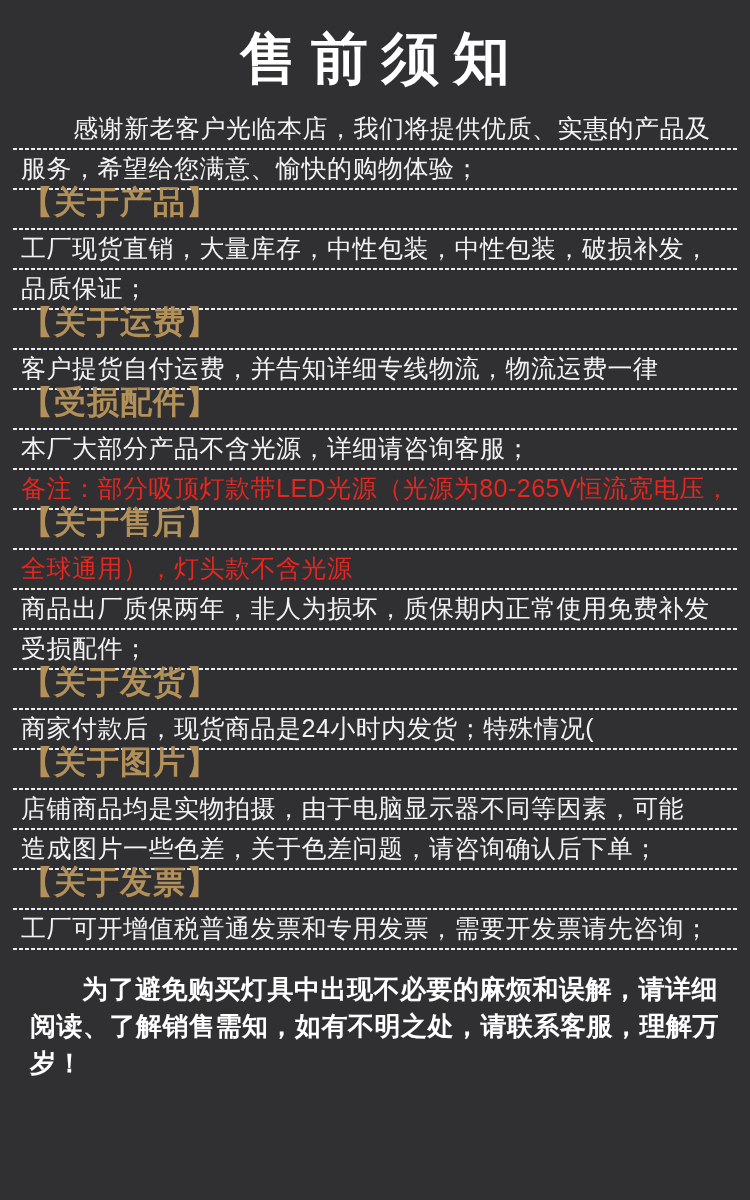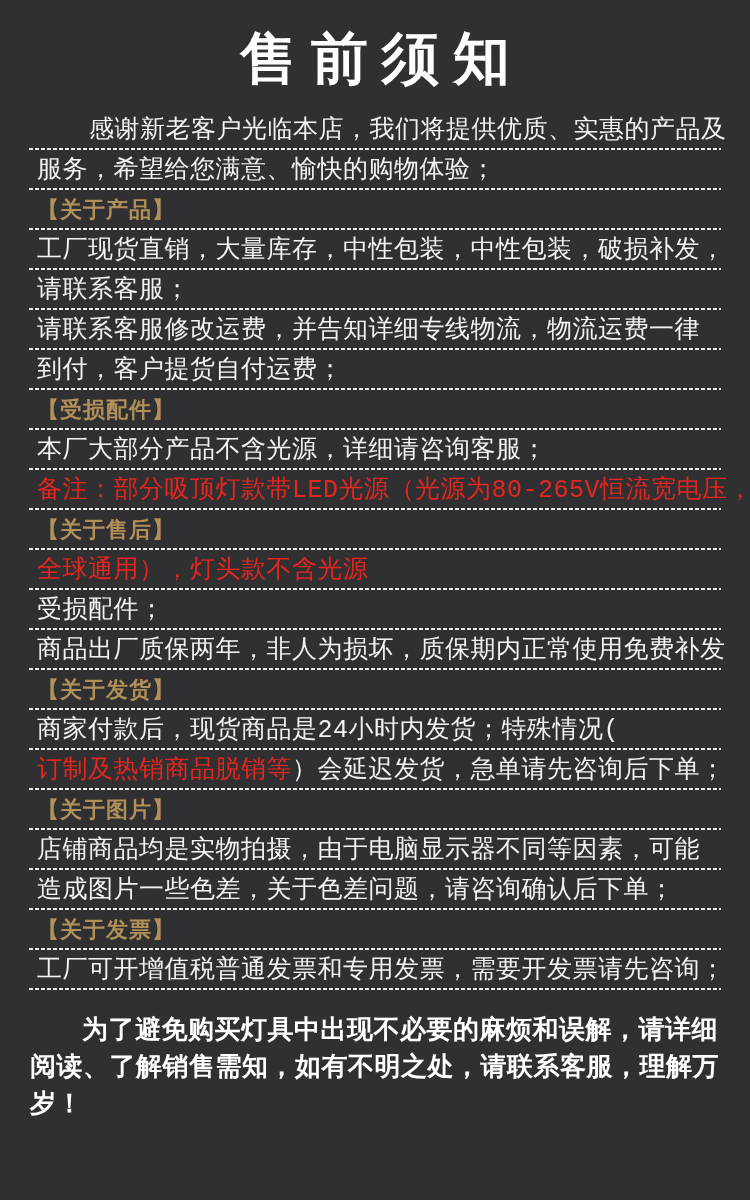--- a/index.html
+++ b/index.html
@@ -9,31 +9,31 @@
   .page{
     position:relative;width:750px;height:1200px;margin:0 auto;
     background:var(--bg);overflow:hidden;box-sizing:border-box;
     font-family:"Liberation Sans","DejaVu Sans",sans-serif;
   }
   .title{
     height:110px;display:flex;align-items:center;justify-content:center;
     color:#ffffff;font-size:57px;font-weight:700;letter-spacing:14px;
     padding-top:8px;box-sizing:border-box;text-indent:14px;
   }
-  .rows{margin:0 29px;font-family:Liberation Mono, monospace;}
+  .rows{margin:0 13px;}
   .row{
     position:relative;height:40px;display:flex;align-items:flex-end;
     padding:0 0 5px 8px;box-sizing:border-box;white-space:nowrap;overflow:visible;
   }
   .row::after{
     content:"";position:absolute;left:0;right:0;bottom:0;height:2px;
     background-image:repeating-linear-gradient(90deg,var(--line) 0 4px,transparent 4px 6px);
   }
   .row.text{font-size:25px;color:var(--text);letter-spacing:0.5px;}
-  .row.header{font-size:22px;font-weight:700;color:var(--gold);letter-spacing:1px;}
+  .row.header{font-size:32px;font-weight:700;color:var(--gold);letter-spacing:1px;}
   .row.indent{padding-left:60px;}
   .seg{display:inline;}
   .seg.white{color:var(--text);}
   .seg.red{color:var(--red);}
   .footer{
     margin:21px 30px 0 30px;color:#ffffff;font-weight:700;
     font-size:26px;line-height:37px;text-indent:2em;letter-spacing:0.5px;
   }
 </style>
 </head>
@@ -48,58 +48,54 @@
       <div class="row text">
         <span class="seg white">服务，希望给您满意、愉快的购物体验；</span>
       </div>
       <div class="row header">
         <span class="seg gold">【关于产品】</span>
       </div>
       <div class="row text">
         <span class="seg white">工厂现货直销，大量库存，中性包装，中性包装，破损补发，</span>
       </div>
       <div class="row text">
-        <span class="seg white">请联系客服；</span>
+        <span class="seg white">品质保证；</span>
+      </div>
+      <div class="row header">
+        <span class="seg gold">【关于运费】</span>
       </div>
       <div class="row text">
-        <span class="seg white">请联系客服修改运费，并告知详细专线物流，物流运费一律</span>
-      </div>
-      <div class="row text">
-        <span class="seg white">到付，客户提货自付运费；</span>
+        <span class="seg white">客户提货自付运费，并告知详细专线物流，物流运费一律</span>
       </div>
       <div class="row header">
         <span class="seg gold">【受损配件】</span>
       </div>
       <div class="row text">
         <span class="seg white">本厂大部分产品不含光源，详细请咨询客服；</span>
       </div>
       <div class="row text">
         <span class="seg red">备注：部分吸顶灯款带LED光源（光源为80-265V恒流宽电压，</span>
       </div>
       <div class="row header">
         <span class="seg gold">【关于售后】</span>
       </div>
       <div class="row text">
         <span class="seg red">全球通用），灯头款不含光源</span>
       </div>
       <div class="row text">
-        <span class="seg white">受损配件；</span>
+        <span class="seg white">商品出厂质保两年，非人为损坏，质保期内正常使用免费补发</span>
       </div>
       <div class="row text">
-        <span class="seg white">商品出厂质保两年，非人为损坏，质保期内正常使用免费补发</span>
+        <span class="seg white">受损配件；</span>
       </div>
       <div class="row header">
         <span class="seg gold">【关于发货】</span>
       </div>
       <div class="row text">
         <span class="seg white">商家付款后，现货商品是24小时内发货；特殊情况(</span>
-      </div>
-      <div class="row text">
-        <span class="seg red">订制及热销商品脱销等</span>
-        <span class="seg white">）会延迟发货，急单请先咨询后下单；</span>
       </div>
       <div class="row header">
         <span class="seg gold">【关于图片】</span>
       </div>
       <div class="row text">
         <span class="seg white">店铺商品均是实物拍摄，由于电脑显示器不同等因素，可能</span>
       </div>
       <div class="row text">
         <span class="seg white">造成图片一些色差，关于色差问题，请咨询确认后下单；</span>
       </div>

